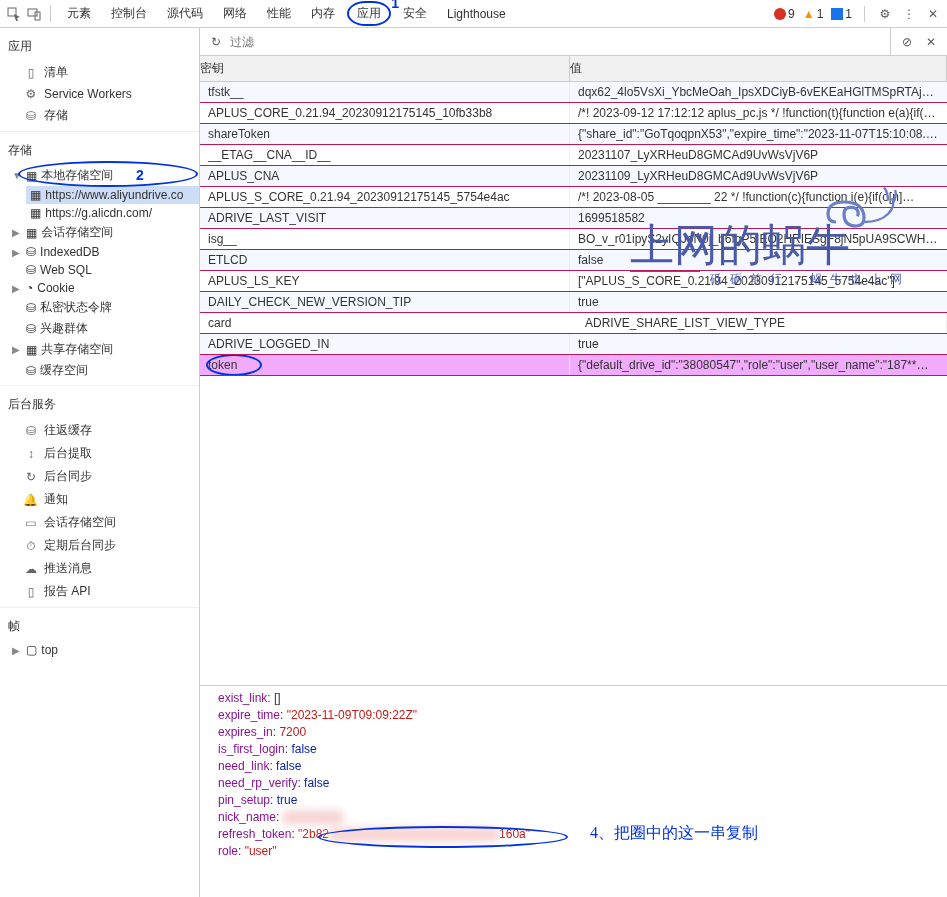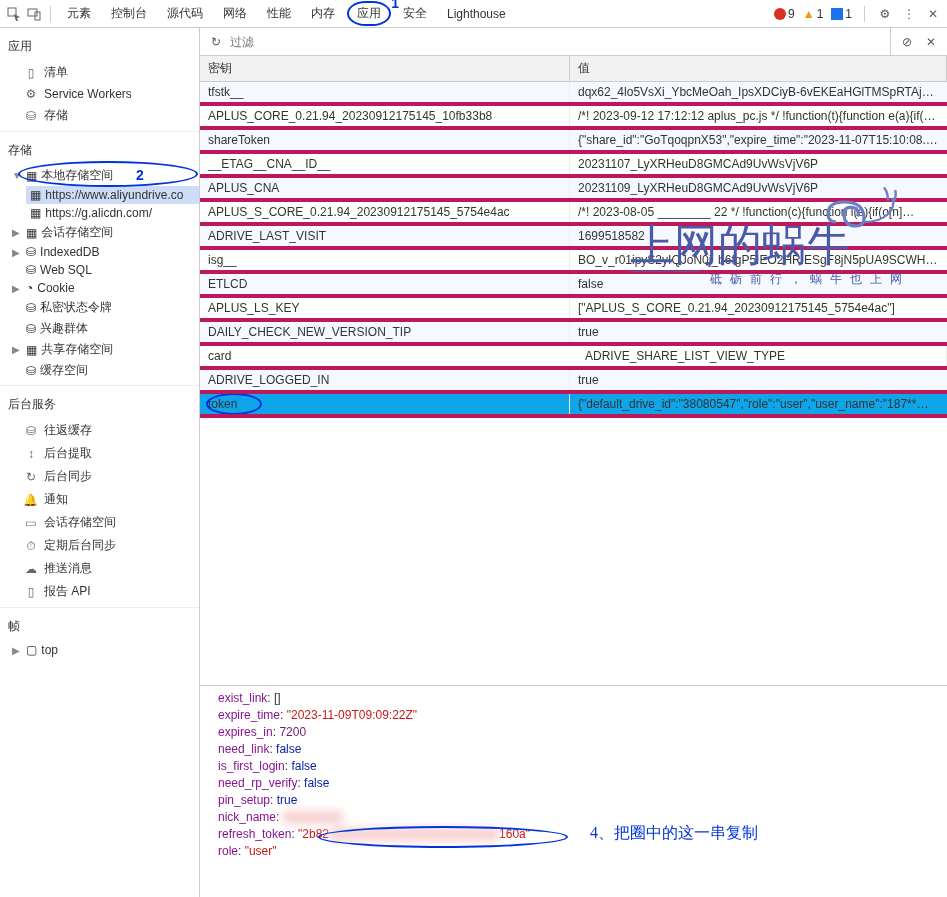--- a/index.html
+++ b/index.html
@@ -32,41 +32,41 @@
 .ann2-wrap{position:relative}
 .ann2{position:absolute;border:2px solid #0033dd;border-radius:50%;width:180px;height:26px;left:10px;top:-4px;pointer-events:none}
 .ann2-num{position:absolute;color:#0033dd;font-size:14px;font-weight:bold;left:128px;top:2px}
 .content{flex:1;display:flex;flex-direction:column;min-width:0}
 .filterbar{height:28px;border-bottom:1px solid #ccc;display:flex;align-items:center}
 .fb-left{display:flex;align-items:center;gap:6px;padding:0 8px;flex:1}
 .fb-input{border:none;outline:none;flex:1;color:#888}
 .fb-right{display:flex;align-items:center;gap:8px;padding:0 8px;border-left:1px solid #ccc;height:100%}
 .table-wrap{flex:1;overflow:auto;position:relative}
 .thead{display:flex;border-bottom:1px solid #ccc;background:#f1f1f1;position:sticky;top:0}
-.th{padding:4px 8px;border-right:1px solid #ccc;color:#333}
+.th{padding:4px 0;border-right:1px solid #ccc;color:#333}
 .th.k{width:370px}
 .th.v{flex:1}
-.trow{display:flex;border-bottom:4px solid #be185d}
+.trow{display:flex;border-bottom:1px solid #be185d}
 .trow:nth-child(odd){background:#f5f9ff}
-.trow.hl{background:#0ea5e9}
+.trow.hl{background:#f0abfc}
 .td{padding:3px 8px;overflow:hidden;text-overflow:ellipsis;white-space:nowrap}
 .td.k{width:370px;border-right:1px solid #eee}
 .td.v{flex:1;min-width:0}
 .ann3-wrap{position:relative}
 .ann3{position:absolute;border:2px solid #0033dd;border-radius:50%;width:56px;height:22px;left:-2px;top:-4px;pointer-events:none}
 .ann3-num{position:absolute;color:#0033dd;font-size:14px;font-weight:bold;left:76px;top:14px}
 .watermark{position:absolute;top:160px;left:430px;pointer-events:none;color:#4a5aa8;font-family:"KaiTi","STKaiti",serif}
 .watermark .big{font-size:44px;display:flex;align-items:center;gap:4px}
 .watermark .sub{font-size:16px;letter-spacing:8px;margin-top:-4px;display:flex;align-items:flex-start}
 .watermark .line{display:inline-block;width:70px;height:1px;background:#4a5aa8;margin-right:10px}
 .snail{width:80px;height:60px}
 .detail{height:212px;border-top:1px solid #ccc;overflow:auto;padding:4px 18px;font-family:Consolas,monospace;font-size:12px;line-height:17px;position:relative}
 .detail .key{color:#881391}
 .detail .str{color:#c41a16}
-.detail .num{color:#701a75}
+.detail .num{color:#b91c1c}
 .detail .bool{color:#0d22aa}
 .blur{filter:blur(4px);background:#f7d0d0;color:transparent;display:inline-block;height:13px;vertical-align:middle}
 .ann4{position:absolute;border:2px solid #0033dd;border-radius:50%;width:250px;height:22px;pointer-events:none}
 .ann4-txt{position:absolute;color:#0033dd;font-size:16px;font-family:"Microsoft YaHei"}
 </style>
 </head>
 <body>
 
 <div class="toolbar">
   <span class="tb-icon">
@@ -328,22 +328,22 @@
             <span>砥砺前行，蜗牛也上网</span>
           </div>
       </div>
     </div>
 
     <div class="detail">
       <div id="detail-lines">
           <div><span class="key">exist_link</span>: []</div>
           <div><span class="key">expire_time</span>: <span class="str">"2023-11-09T09:09:22Z"</span></div>
           <div><span class="key">expires_in</span>: <span class="num">7200</span></div>
+          <div><span class="key">is_first_login</span>: <span class="bool">false</span></div>
           <div><span class="key">need_link</span>: <span class="bool">false</span></div>
-          <div><span class="key">is_first_login</span>: <span class="bool">false</span></div>
           <div><span class="key">need_rp_verify</span>: <span class="bool">false</span></div>
           <div><span class="key">pin_setup</span>: <span class="bool">true</span></div>
           <div><span class="key">nick_name</span>: <span class="blur" style="width:60px">x</span></div>
           <div><span class="key">refresh_token</span>: <span class="str">"2b82</span><span class="blur" style="width:170px">x</span><span class="str">160a"</span></div>
           <div><span class="key">role</span>: <span class="str">"user"</span></div>
         </div>
       <div class="ann4" style="left:118px;top:140px"></div>
       <div class="ann4-txt" style="left:390px;top:138px">4、把圈中的这一串复制</div>
     </div>
   </div>

